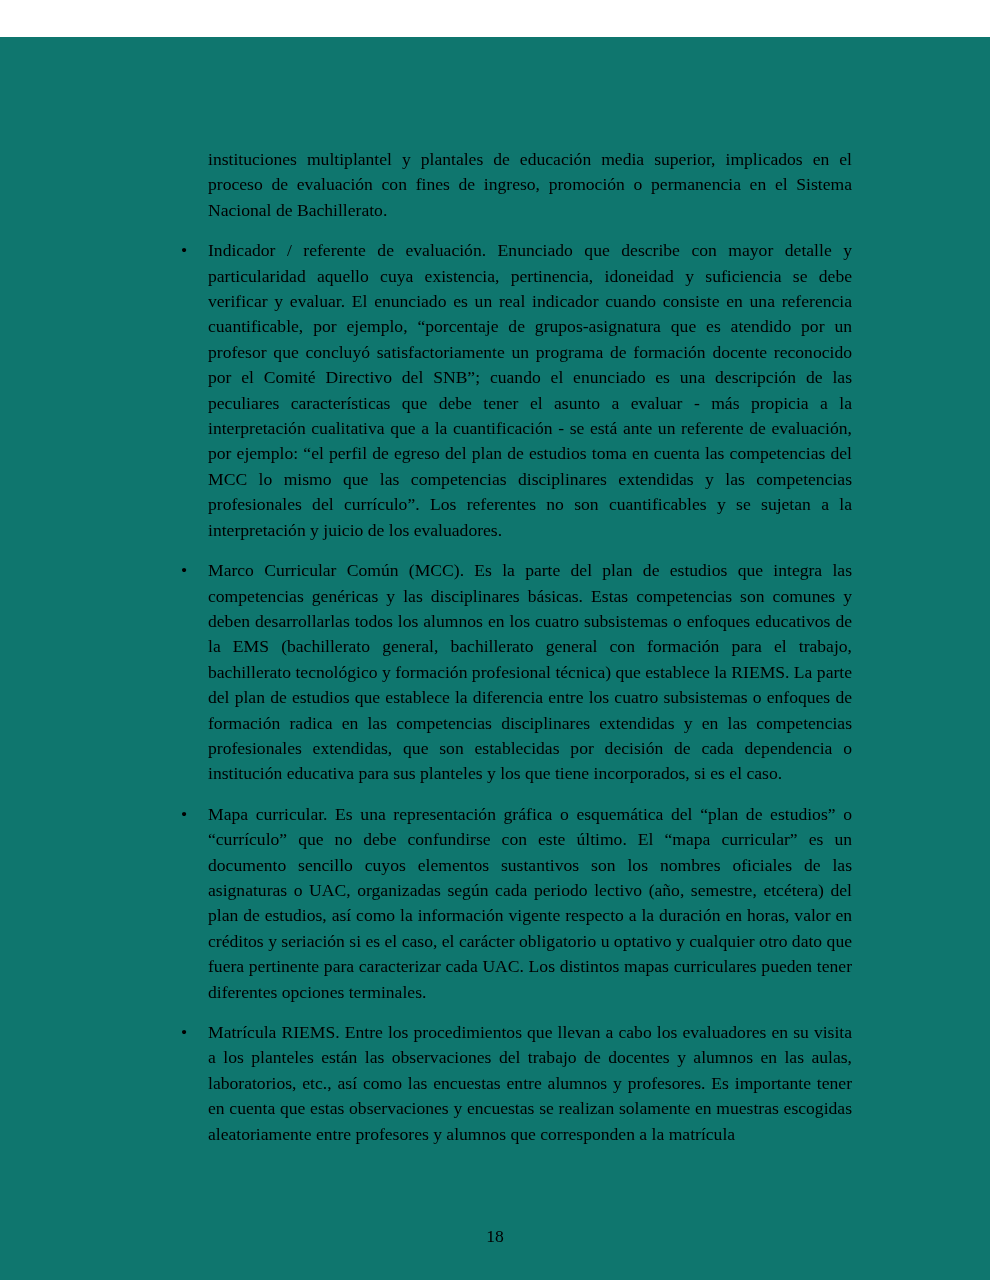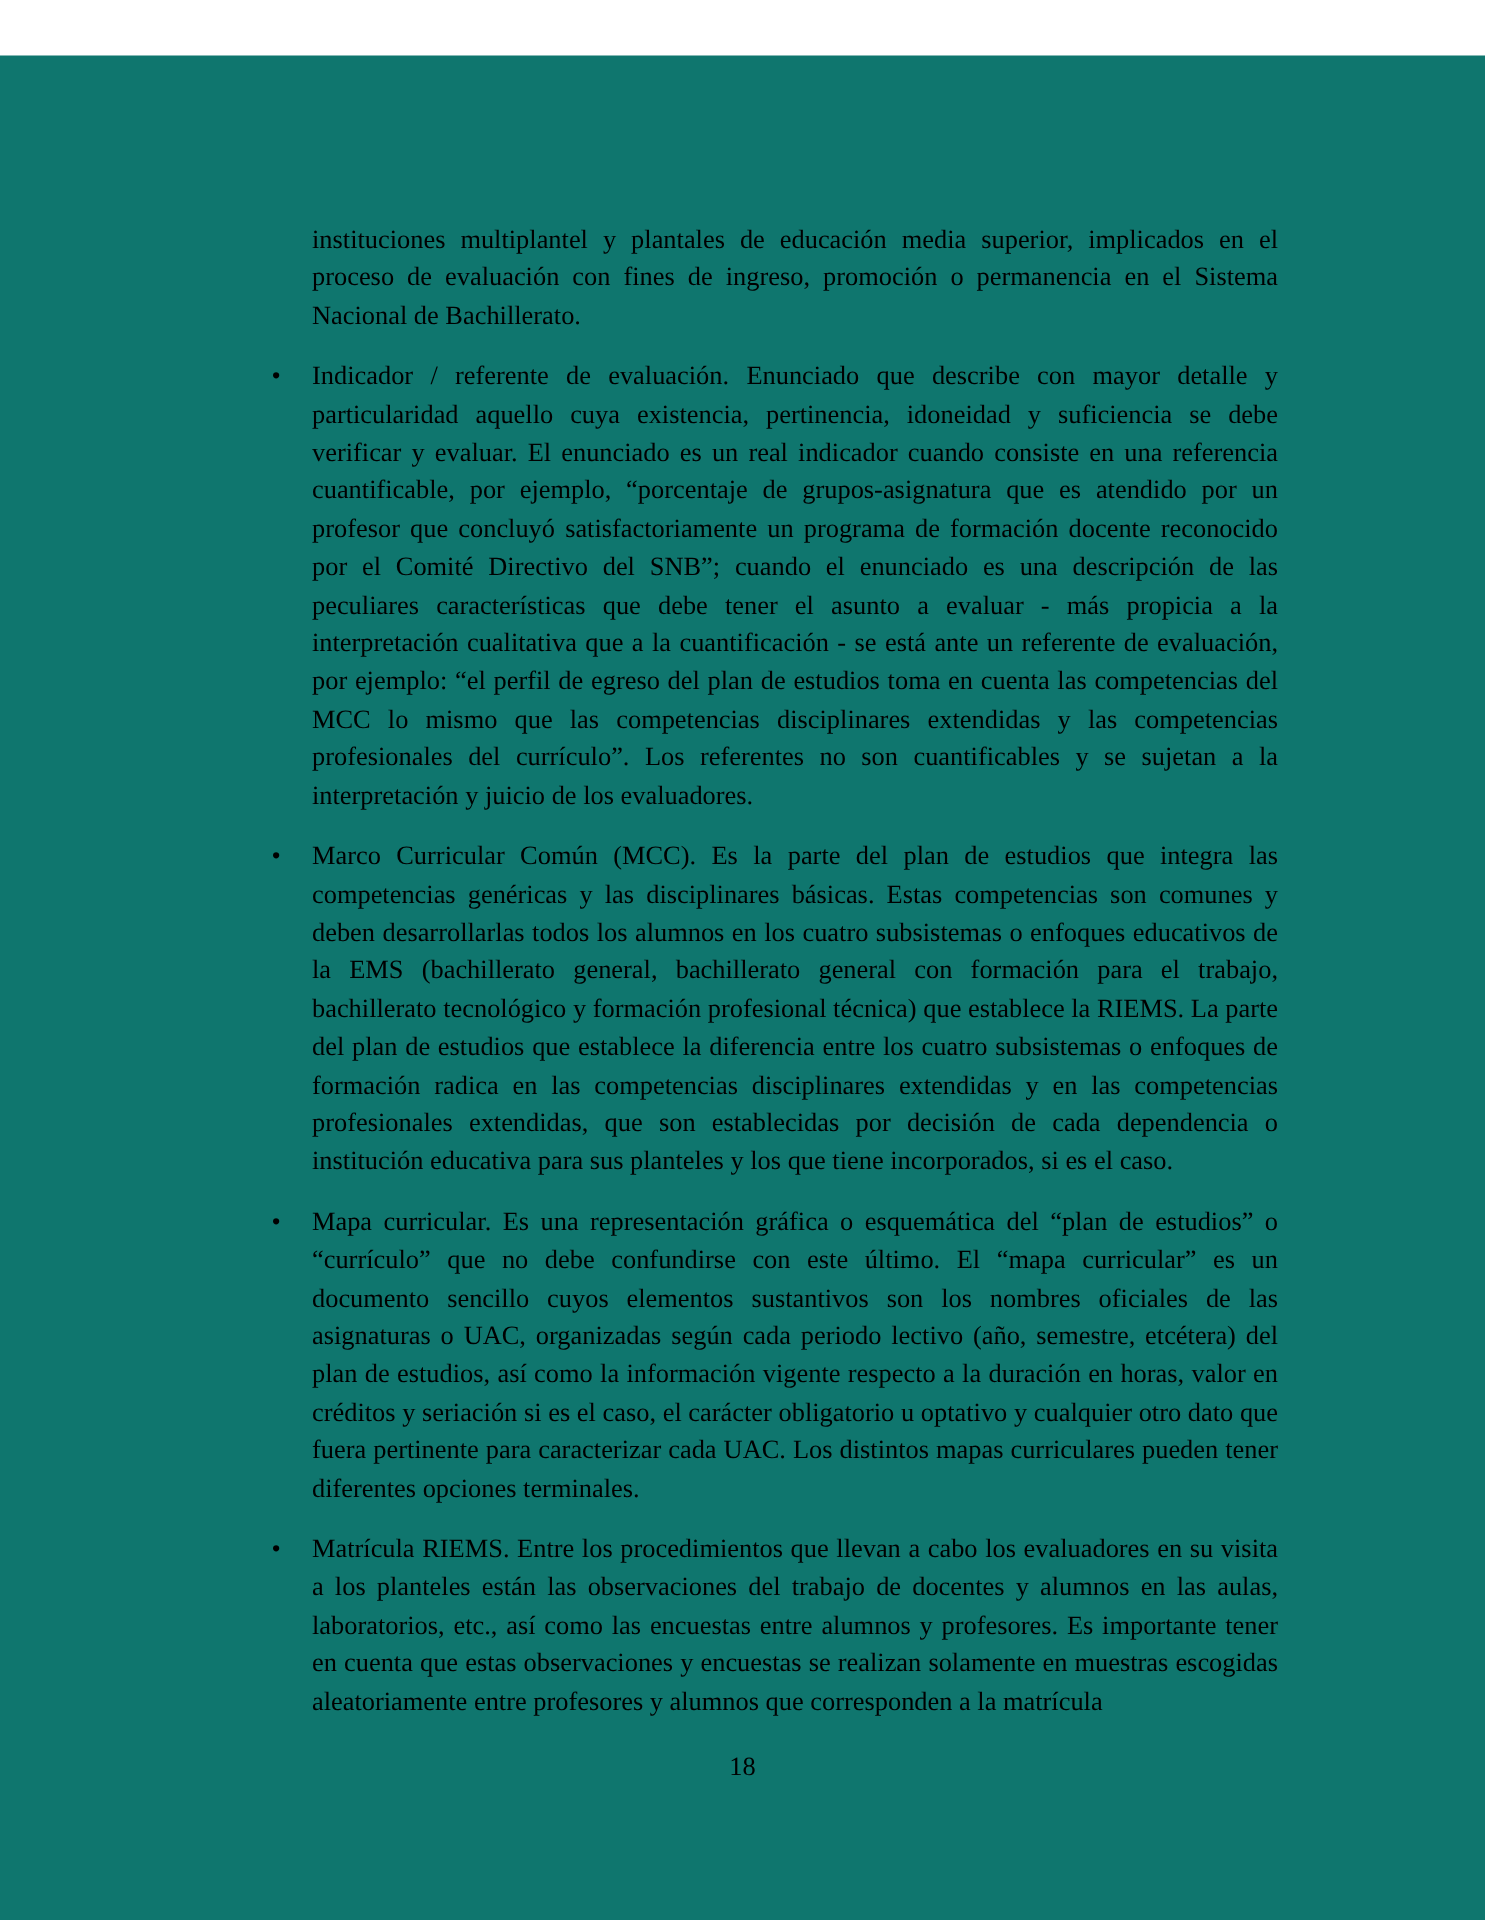--- a/index.html
+++ b/index.html
@@ -65,21 +65,21 @@
   ul.bullets > li .para-text {
     display: block;
   }
   .term {
     font-weight: normal;
   }
   .page-number {
     position: absolute;
     left: 0;
     right: 0;
-    top: 1130px;
+    top: 1189px;
     text-align: center;
     font-size: 17.6px;
     font-family: "Liberation Serif", "DejaVu Serif", serif;
   }
 </style>
 </head>
 <body>
 
 <div class="page">
 

